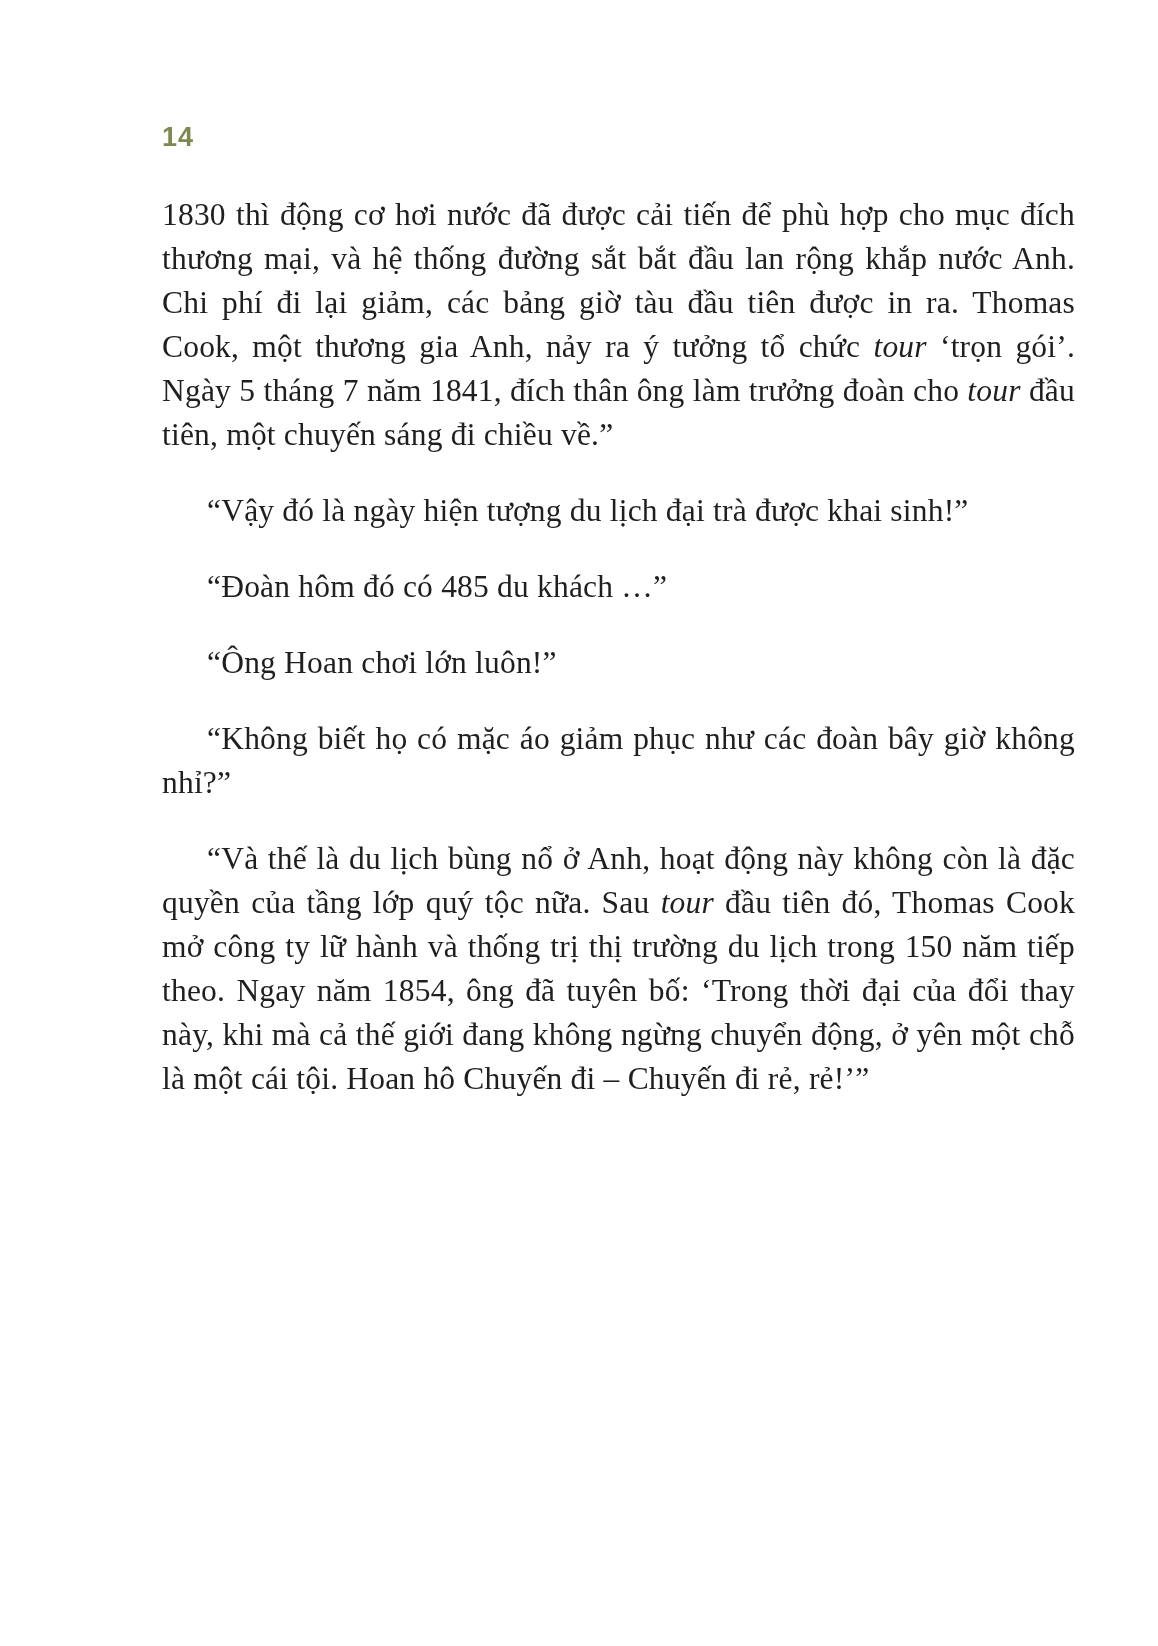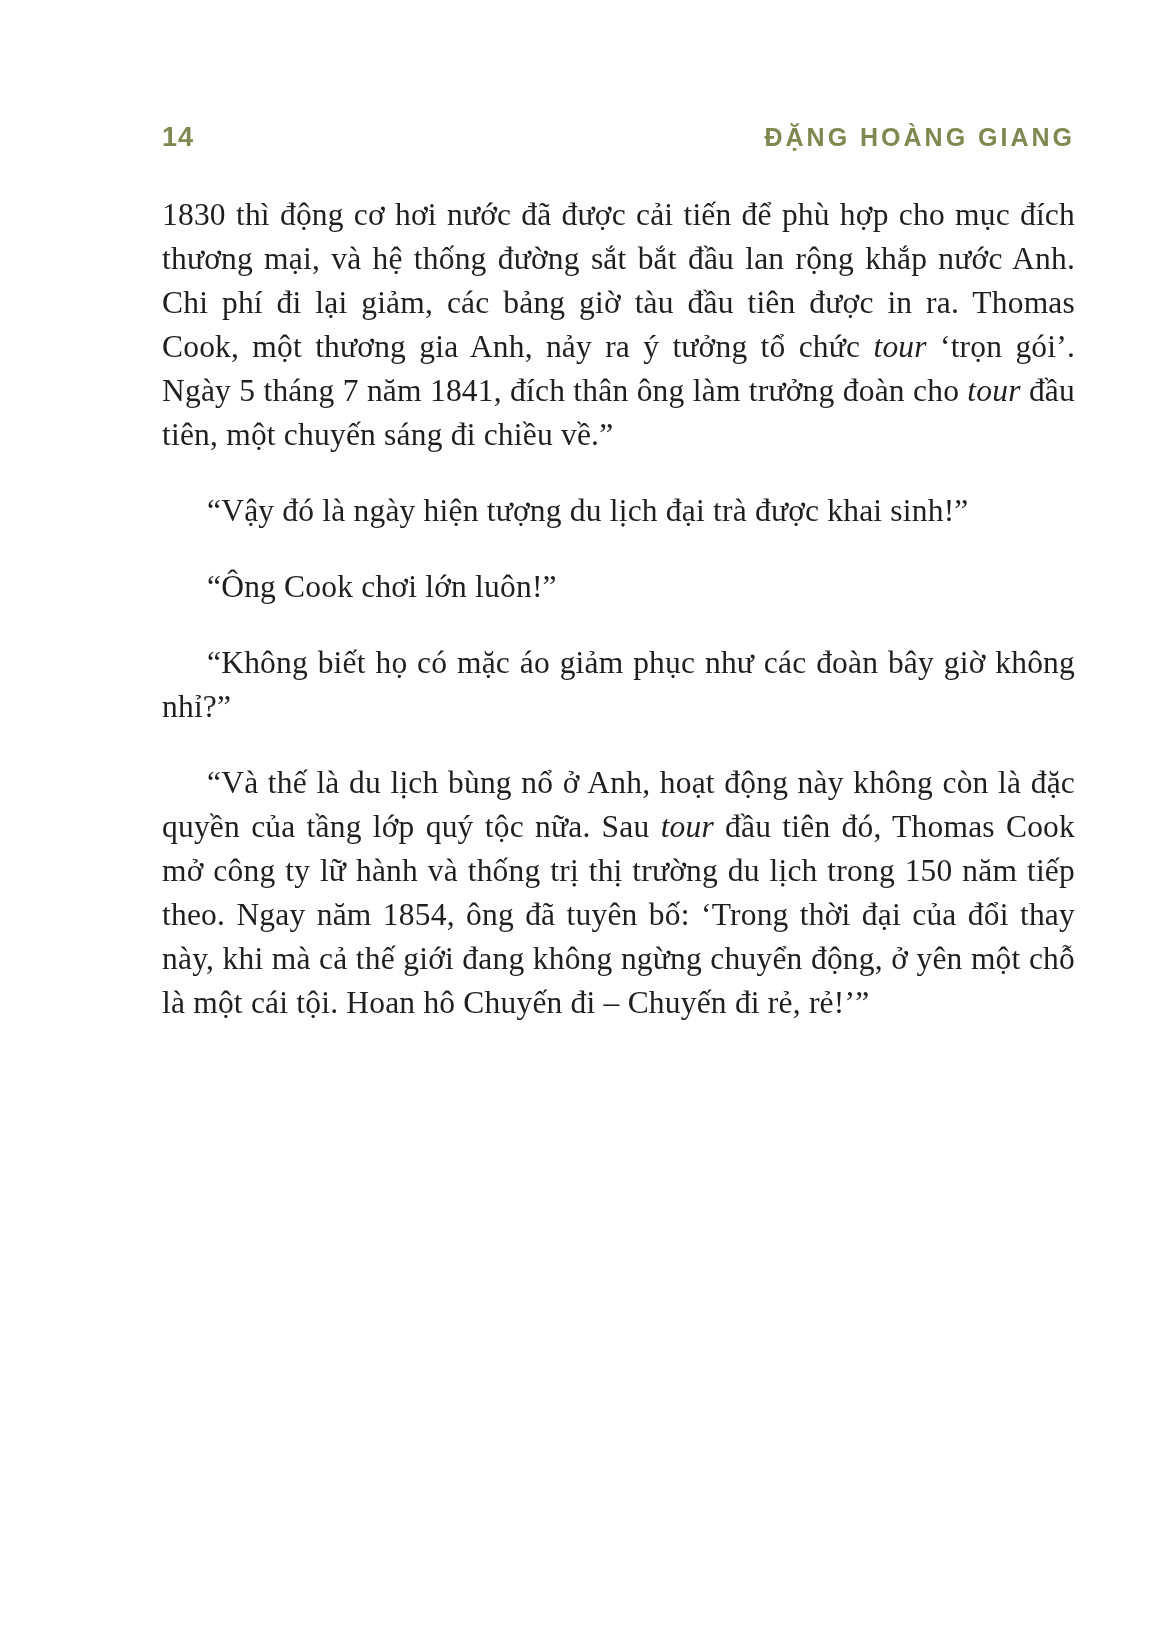--- a/index.html
+++ b/index.html
@@ -52,23 +52,23 @@
   }
   .body-text em {
   }
 </style>
 </head>
 <body>
 
 <div class="page">
   <div class="running-header">
     <span class="page-number">14</span>
-    <span class="header-title">ĐẶNG HOÀNG GIANG</span>
   </div>
   <div class="body-text">
 
   <p><span>1830 thì động cơ hơi nước đã được cải tiến để phù hợp cho mục đích thương mại, và hệ thống đường sắt bắt đầu lan rộng khắp nước Anh. Chi phí đi lại giảm, các bảng giờ tàu đầu tiên được in ra. Thomas Cook, một thương gia Anh, nảy ra ý tưởng tổ chức </span><em>tour</em><span> ‘trọn gói’. Ngày 5 tháng 7 năm 1841, đích thân ông làm trưởng đoàn cho </span><em>tour</em><span> đầu tiên, một chuyến sáng đi chiều về.”</span></p>
       <p class="indent"><span>“Vậy đó là ngày hiện tượng du lịch đại trà được khai sinh!”</span></p>
-      <p class="indent"><span>“Ông Cook chơi lớn luôn!”</span></p>
+      <p class="indent"><span>“Đoàn hôm đó có 485 du khách …”</span></p>
+      <p class="indent"><span>“Ông Hoan chơi lớn luôn!”</span></p>
       <p class="indent"><span>“Không biết họ có mặc áo giảm phục như các đoàn bây giờ không nhỉ?”</span></p>
       <p class="indent"><span>“Và thế là du lịch bùng nổ ở Anh, hoạt động này không còn là đặc quyền của tầng lớp quý tộc nữa. Sau </span><em>tour</em><span> đầu tiên đó, Thomas Cook mở công ty lữ hành và thống trị thị trường du lịch trong 150 năm tiếp theo. Ngay năm 1854, ông đã tuyên bố: ‘Trong thời đại của đổi thay này, khi mà cả thế giới đang không ngừng chuyển động, ở yên một chỗ là một cái tội. Hoan hô Chuyến đi – Chuyến đi rẻ, rẻ!’”</span></p>
     </div>
 </div>
 
 </body></html>

